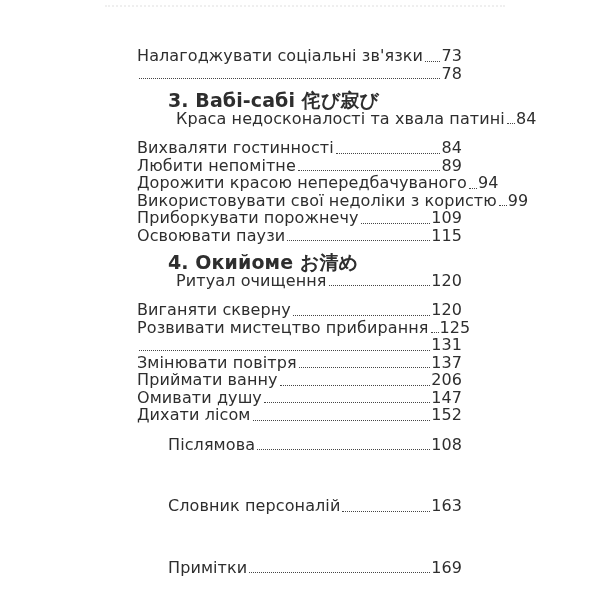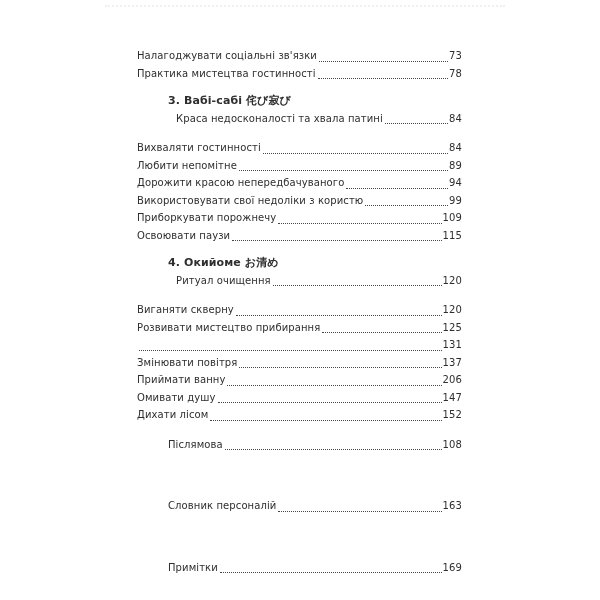--- a/index.html
+++ b/index.html
@@ -28,42 +28,42 @@
   }
   .toc {
     position: absolute;
     left: 137px;
     right: 138px;
     top: 47px;
   }
   .row {
     display: flex;
     align-items: flex-end;
-    font-size: 10px;
+    font-size: 16px;
     line-height: 17.5px;
     letter-spacing: 0.1px;
     white-space: nowrap;
   }
   .row .label {
     white-space: nowrap;
   }
   .leader {
     flex: 1 1 auto;
     min-width: 8px;
     border-bottom: 1.5px dotted #454545;
     margin: 0 1px 3px 2px;
   }
   .pagenum {
     white-space: nowrap;
   }
   .row.chapter {
     margin-left: 31px;
     margin-top: 10px;
     font-weight: bold;
-    font-size: 11px;
+    font-size: 19px;
   }
   .row.subtitle {
     margin-left: 39px;
     margin-bottom: 12px;
   }
   .row.backmatter {
     margin-left: 31px;
     margin-top: 44px;
   }
   .row.entry + .row.backmatter {
@@ -75,21 +75,20 @@
 
 <div class="page">
   <div class="top-crop"></div>
   <div class="toc" id="toc">
       <div class="row entry">
         <span class="label">Налагоджувати соціальні зв'язки</span>
         <span class="leader"></span>
         <span class="pagenum">73</span>
       </div>
       <div class="row entry">
-        <span class="label">Практика мистецтва гостинності</span>
         <span class="leader"></span>
         <span class="pagenum">78</span>
       </div>
       <div class="row chapter">
         <span class="label">3. Вабі-сабі 侘び寂び</span>
       </div>
       <div class="row subtitle">
         <span class="label">Краса недосконалості та хвала патині</span>
         <span class="leader"></span>
         <span class="pagenum">84</span>

